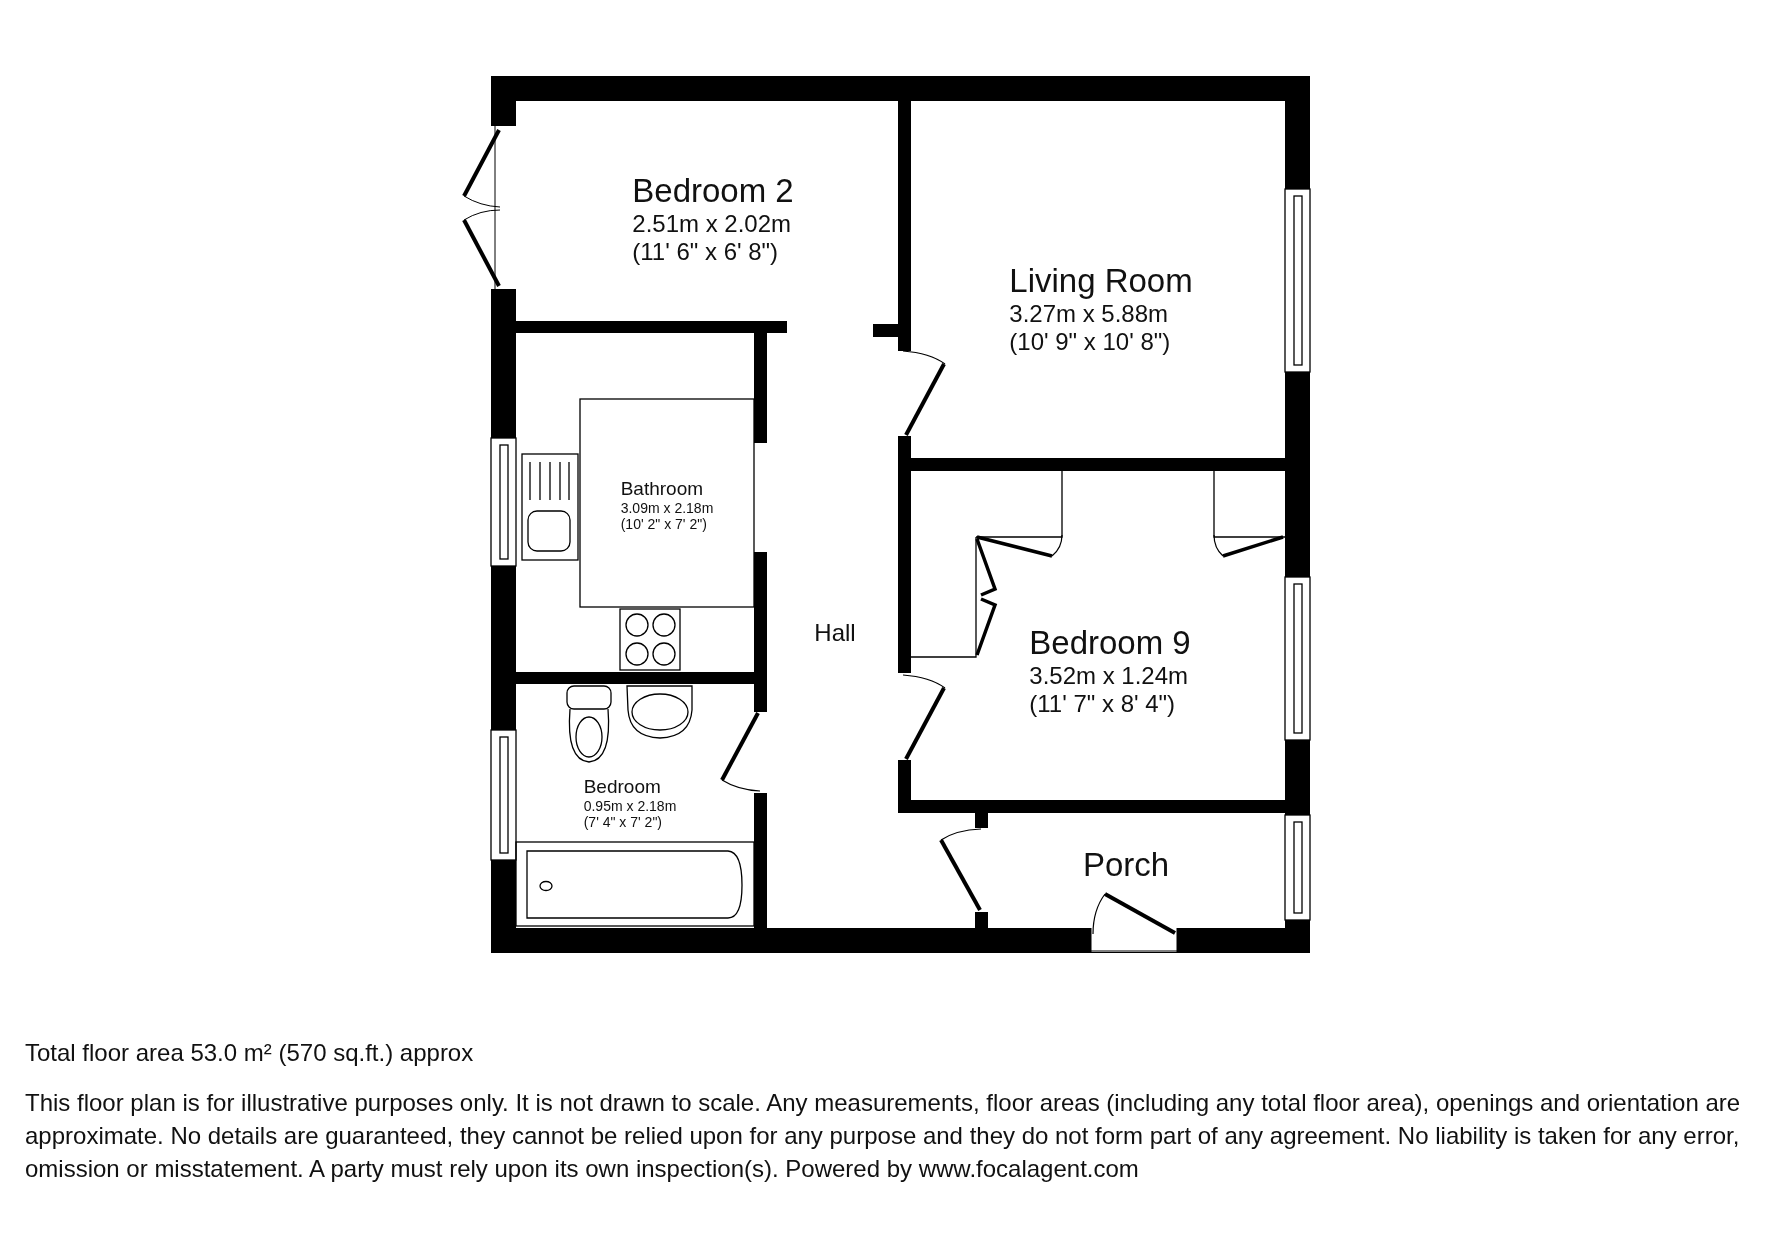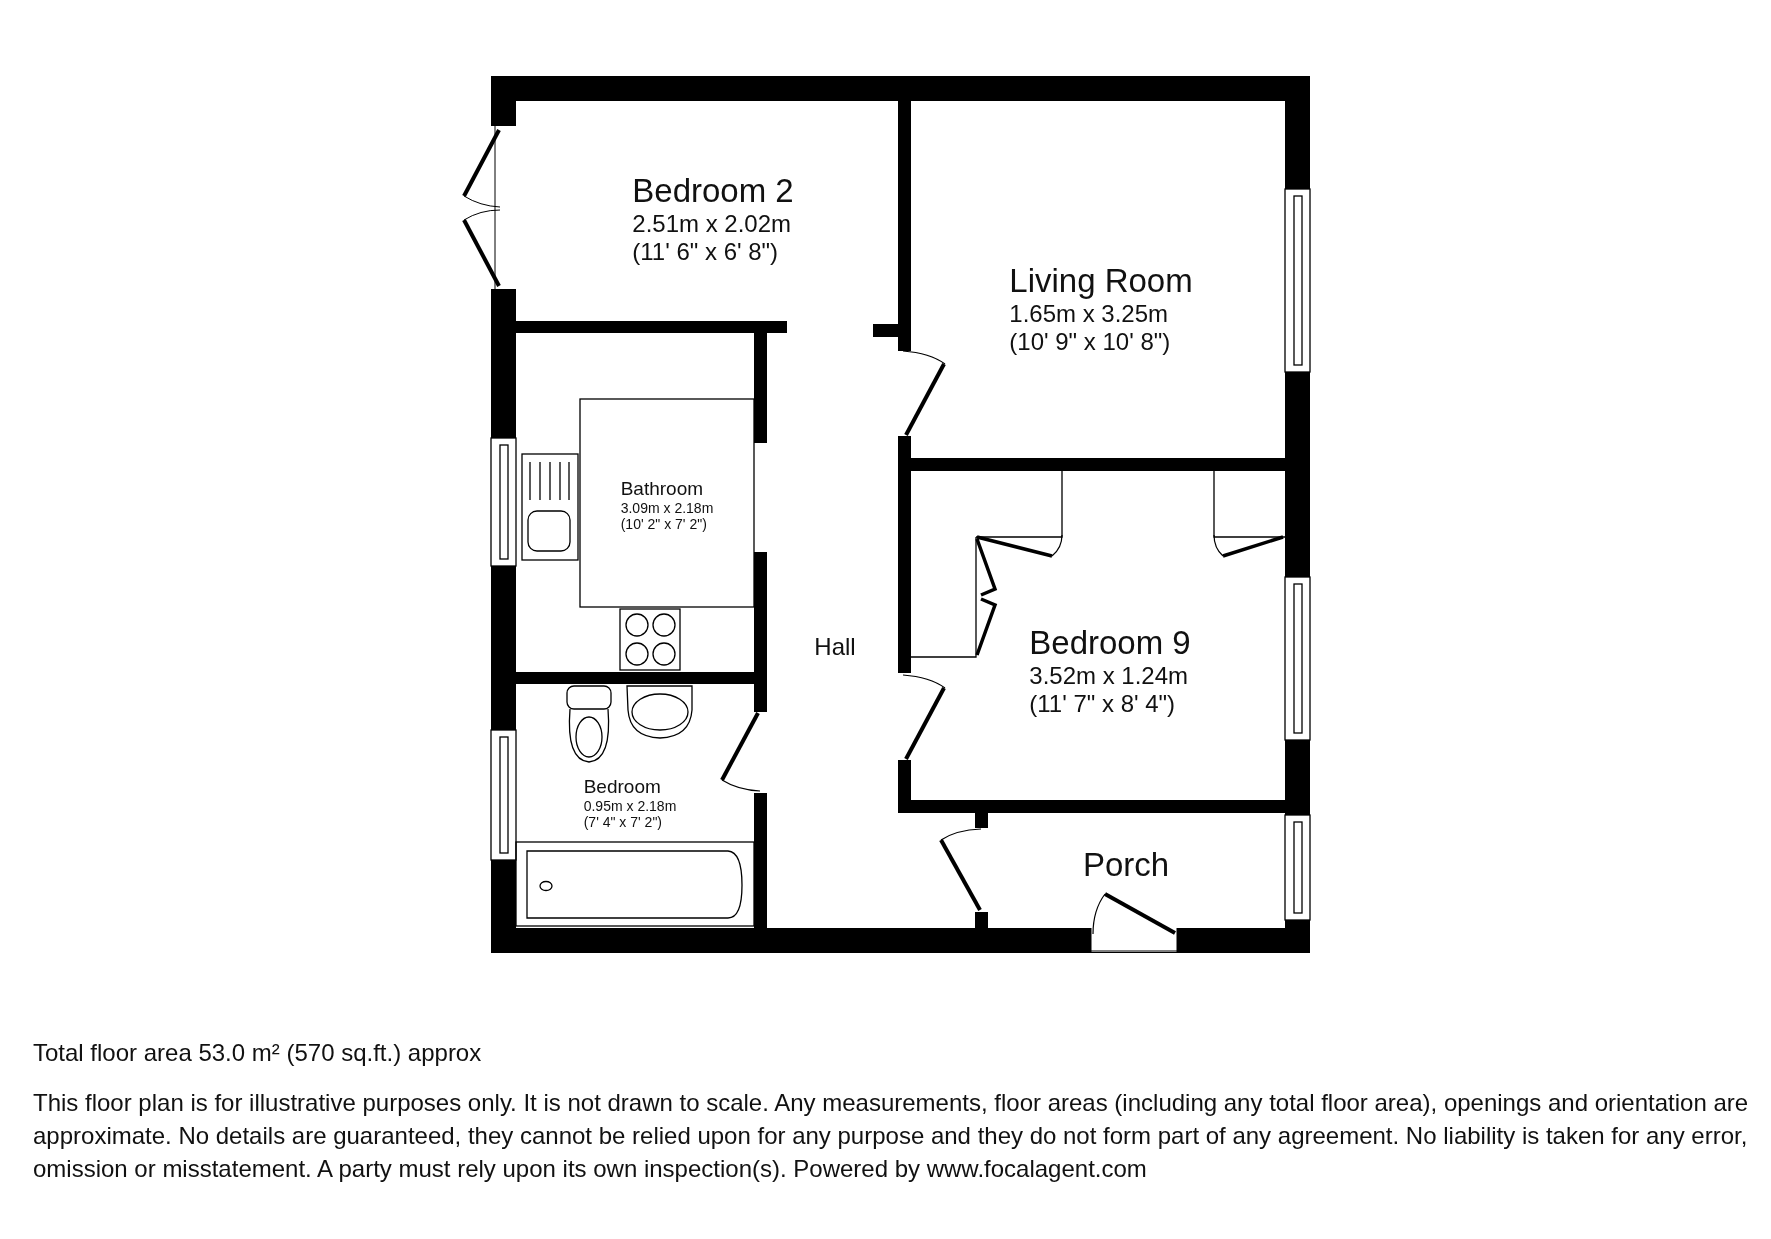--- a/index.html
+++ b/index.html
@@ -6,21 +6,21 @@
     body { width: 1771px; height: 1239px; position: relative; overflow: hidden; font-family: "Liberation Sans", sans-serif; color: #111; }
     #plan { position: absolute; left: 0; top: 0; width: 1771px; height: 1000px; }
     .room-label { position: absolute; text-align: left; white-space: nowrap; transform: translateX(-50%); line-height: 1.15; }
     .room-label .name { display: block; }
     .room-label .dim { display: block; }
     .big .name { font-size: 33px; }
     .big .dim { font-size: 24px; }
     .small .name { font-size: 19px; }
     .small .dim { font-size: 14px; }
     .hall { font-size: 24px; }
-    .footer { position: absolute; left: 33px; width: 1720px; font-size: 24px; line-height: 33px; color: #111; }
+    .footer { position: absolute; left: 25px; width: 1720px; font-size: 24px; line-height: 33px; color: #111; }
     #total { top: 1036px; }
     #disclaimer { top: 1086px; }
   </style>
 </head>
 <body>
 
 <svg id="plan" viewBox="0 0 1771 1000" xmlns="http://www.w3.org/2000/svg">
   <g fill="#000">
 
     <rect x="491" y="76" width="819" height="25"></rect>
@@ -174,29 +174,29 @@
   </g>
 </svg>
 
 <div class="room-label big" style="left:713px; top:172px;">
   <span class="name">Bedroom 2</span>
   <span class="dim">2.51m x 2.02m</span>
   <span class="dim">(11' 6" x 6' 8")</span>
 </div>
 <div class="room-label big" style="left:1101px; top:262px;">
   <span class="name">Living Room</span>
-  <span class="dim">1.65m x 3.25m</span>
+  <span class="dim">3.27m x 5.88m</span>
   <span class="dim">(10' 9" x 10' 8")</span>
 </div>
 <div class="room-label small" style="left:667px; top:478px;">
   <span class="name">Bathroom</span>
   <span class="dim">3.09m x 2.18m</span>
   <span class="dim">(10' 2" x 7' 2")</span>
 </div>
-<div class="room-label hall" style="left:835px; top:619px;margin-top:14px;">
+<div class="room-label hall" style="left:835px; top:619px;">
   <span class="name">Hall</span>
 </div>
 <div class="room-label big" style="left:1110px; top:624px;">
   <span class="name">Bedroom 9</span>
   <span class="dim">3.52m x 1.24m</span>
   <span class="dim">(11' 7" x 8' 4")</span>
 </div>
 <div class="room-label small" style="left:630px; top:776px;">
   <span class="name">Bedroom</span>
   <span class="dim">0.95m x 2.18m</span>

